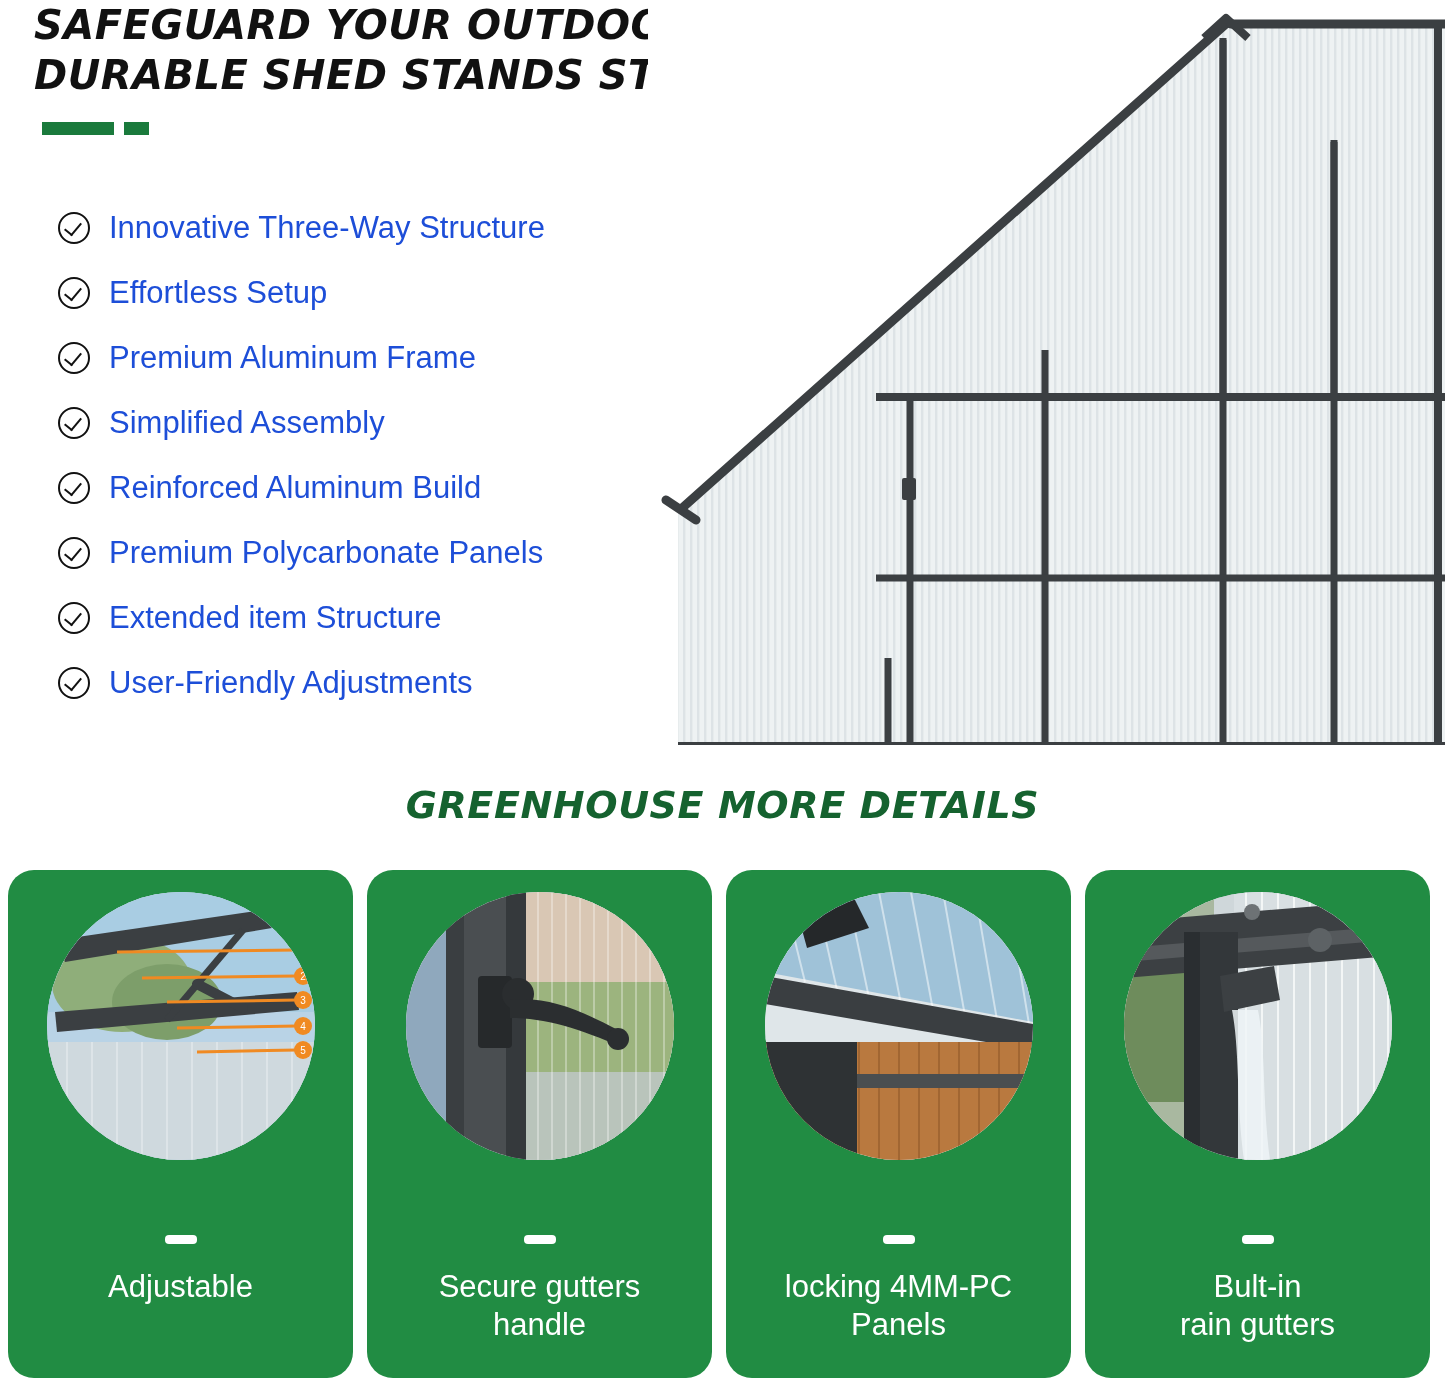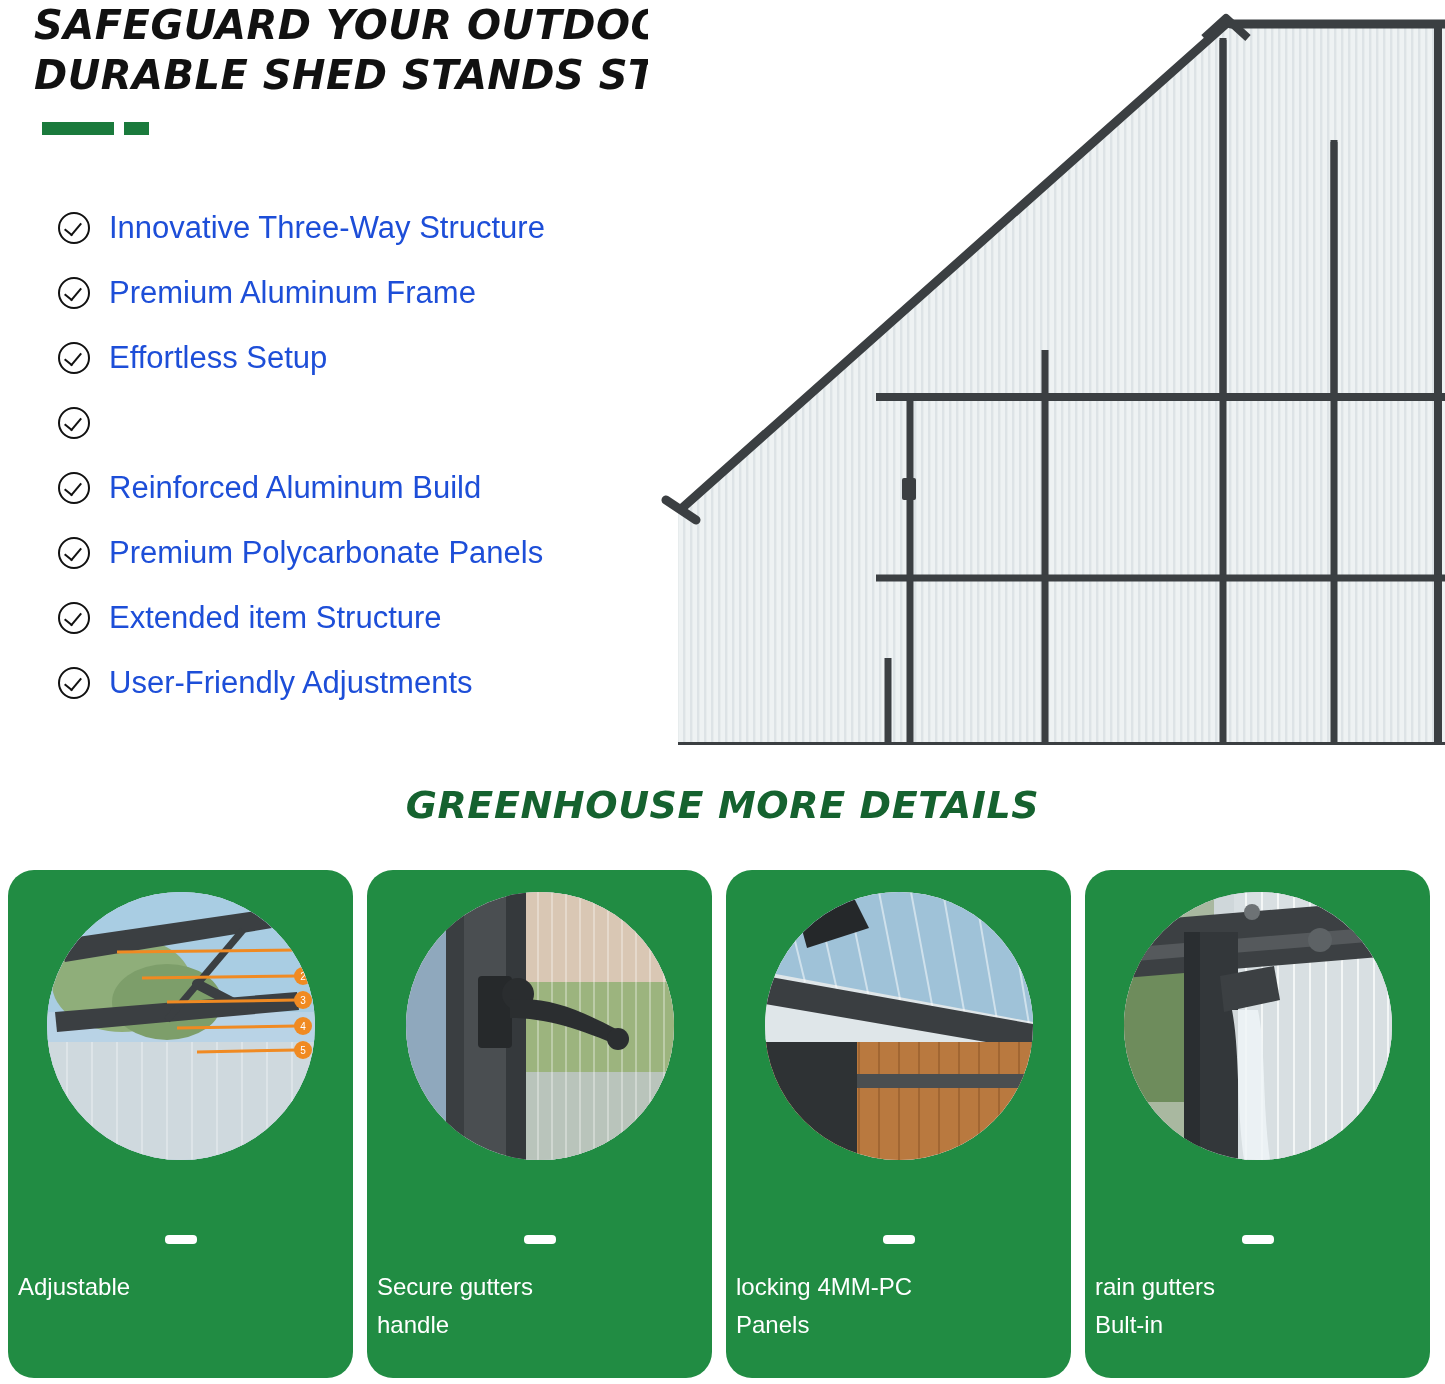--- a/index.html
+++ b/index.html
@@ -169,23 +169,23 @@
     width: 32px;
     height: 9px;
     border-radius: 4px;
     background: #ffffff;
   }
   .card-caption {
     position: absolute;
     left: 0;
     top: 398px;
     width: 345px;
-    text-align: left;
+    text-align: center;
     color: #ffffff;
-    font-size: 24px;
+    font-size: 31px;
     line-height: 38px;
     font-family: "Liberation Sans", sans-serif;
     padding: 0 10px;
     box-sizing: border-box;
   }
 </style>
 </head>
 <body>
 
 <div class="top-section">
@@ -197,28 +197,29 @@
     <div class="bar-short"></div>
   </div>
 
   <div class="feature-list">
     <div class="feature-item">
       <span class="check-icon"></span>
       <span class="feature-label">Innovative Three-Way Structure</span>
     </div>
     <div class="feature-item">
       <span class="check-icon"></span>
+      <span class="feature-label">Effortless Setup</span>
+    </div>
+    <div class="feature-item">
+      <span class="check-icon"></span>
       <span class="feature-label">Premium Aluminum Frame</span>
     </div>
     <div class="feature-item">
       <span class="check-icon"></span>
-      <span class="feature-label">Effortless Setup</span>
-    </div>
-    <div class="feature-item">
-      <span class="check-icon"></span>
+      <span class="feature-label">Simplified Assembly</span>
     </div>
     <div class="feature-item">
       <span class="check-icon"></span>
       <span class="feature-label">Reinforced Aluminum Build</span>
     </div>
     <div class="feature-item">
       <span class="check-icon"></span>
       <span class="feature-label">Premium Polycarbonate Panels</span>
     </div>
     <div class="feature-item">
@@ -459,19 +460,19 @@
 
           <path d="M 96 84 L 150 74 L 156 108 L 100 120 Z" fill="#3c4043"></path>
           <circle cx="196" cy="48" r="12" fill="#5d6265"></circle>
           <circle cx="128" cy="20" r="8" fill="#6d7275"></circle>
 
           <path d="M 108 118 C 116 160, 112 210, 120 268 L 146 268 C 138 208, 142 158, 134 118 Z" fill="#eef4f7" opacity="0.85"></path>
         </svg>
       </div>
       <div class="card-dash"></div>
       <div class="card-caption">
+        <div>Bult-in</div>
         <div>rain gutters</div>
-        <div>Bult-in</div>
       </div>
     </div>
 
   </div>
 </div>
 
 </body></html>

